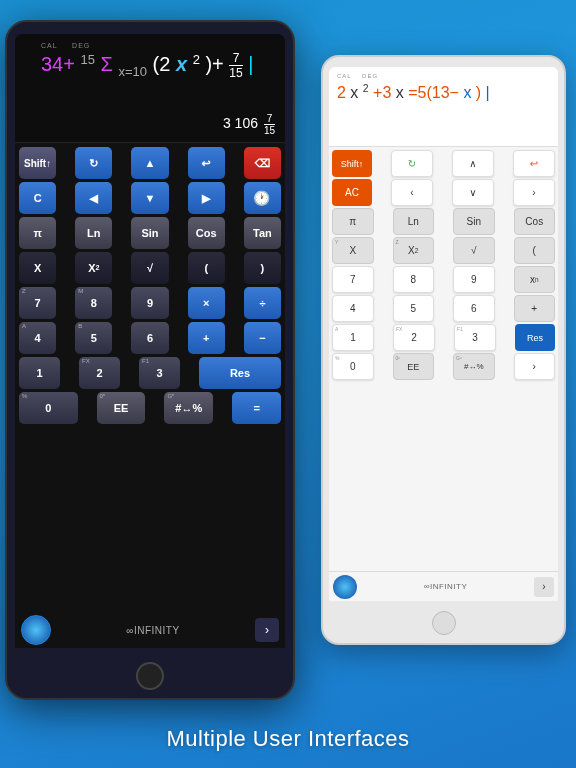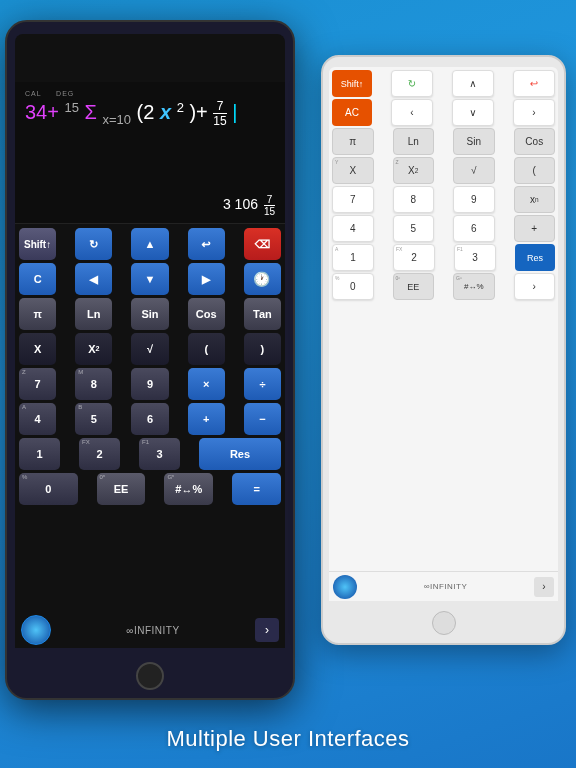--- a/index.html
+++ b/index.html
@@ -38,25 +38,24 @@
     .dark-screen {
       position: absolute;
       top: 12px; left: 8px; right: 8px; bottom: 50px;
       background: #111;
       border-radius: 8px;
       overflow: hidden;
     }
     
     .dark-display {
       background: #0d0d0d;
-      height: 142px;
+      height: 109px;
       position: relative;
-      padding: 8px 10px 4px;
+      padding: 8px 26px 4px;
       border-bottom: 1px solid #222;
-      margin-top: 48px;
     }
     .dark-display .mode-bar {
       font-size: 7px;
       color: #888;
       letter-spacing: 1px;
       margin-bottom: 2px;
     }
     .dark-display .expr {
       color: #fff;
       font-size: 20px;
@@ -414,20 +413,34 @@
     <div class="logo-btn"></div>
     <div class="infinity-label">∞INFINITY</div>
     <div class="arrow-right-btn">›</div>
   </div>
   <div class="home-btn"></div>
 </div>
 
 <div class="white-tablet">
   <div class="white-screen">
 
+    <div class="white-display">
+      <div class="mode-bar">CAL &nbsp;&nbsp; DEG</div>
+      <div class="expr">
+        <span class="orange">2</span>
+        <span style="color:#333">x</span>
+        <sup style="color:#333">2</sup>
+        <span class="orange">+3</span>
+        <span style="color:#333">x</span>
+        <span class="orange">=5(13−</span>
+        <span class="blue-w">x</span>
+        <span class="orange">)</span>
+        <span style="color:#1565c0">|</span>
+      </div>
+    </div>
 
     <div class="white-keypad">
 
       <div class="key-row">
         <div class="wkey wk-orange" style="font-size:9px;">Shift↑</div>
         <div class="wkey wk-white" style="color:#4caf50;">↻</div>
         <div class="wkey wk-white">∧</div>
         <div class="wkey wk-white" style="color:#f44336;">↩</div>
       </div>
 

